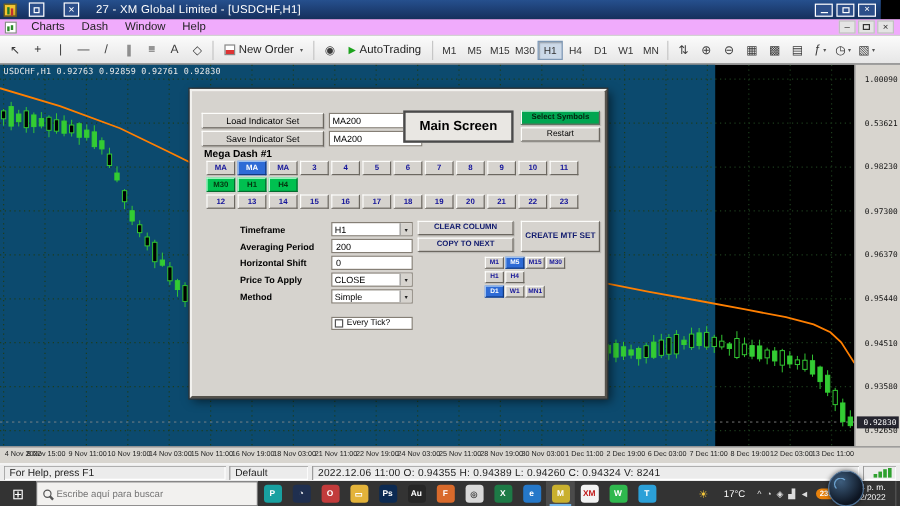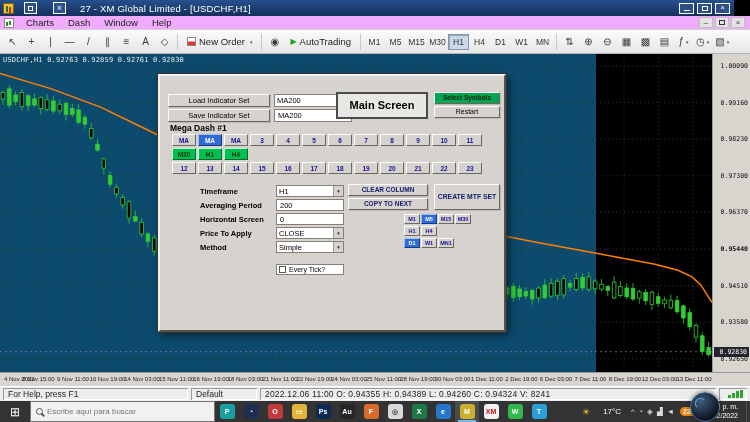--- a/index.html
+++ b/index.html
@@ -480,25 +480,25 @@
         <rect x="700.5" y="281.8" width="3.6" height="15.6" fill="#33cc33" stroke="#33cc33" stroke-width="0.8"></rect>
         <line x1="708.6" y1="287.9" x2="708.6" y2="302.6" stroke="#33cc33" stroke-width="0.8"></line>
         <rect x="706.8" y="293.5" width="3.6" height="7.2" fill="#33cc33" stroke="#33cc33" stroke-width="0.8"></rect>
         <polyline fill="none" stroke="#ff7f00" stroke-width="1.5" points="0,19.5 50,34.4 100,52.9 140,72.2 180,91.9 220,108.8 260,122.2 300,134.0 340,145.0 380,154.9 420,163.9 460,172.6 500,181.2 540,189.1 580,196.2 620,203.7 655,210.3 678,216.3 692,222.9 701,231.2 707,240.7 712,248.5"></polyline>
       </svg>
     <div class="quote">USDCHF,H1  0.92763 0.92859 0.92761 0.92830</div>
   </div>
   <div class="price-axis" id="price-axis">
     <div class="price-badge" id="price-badge" style="top: 292.717px;">0.92830</div>
   <div class="plabel" style="top: 8px;">1.00090</div>
-      <div class="plabel" style="top: 44.6px;">0.99160</div>
+      <div class="plabel" style="top: 44.6px;">0.53621</div>
       <div class="plabel" style="top: 81.2px;">0.98230</div>
       <div class="plabel" style="top: 117.8px;">0.97300</div>
       <div class="plabel" style="top: 154.4px;">0.96370</div>
-      <div class="plabel" style="top: 191px; font-weight: bold;">0.95440</div>
+      <div class="plabel" style="top: 191px;">0.95440</div>
       <div class="plabel" style="top: 227.6px;">0.94510</div>
       <div class="plabel" style="top: 264.2px;">0.93580</div>
       <div class="plabel" style="top: 300.8px;">0.92650</div>
     </div>
   <div class="time-axis" id="time-axis">
       <div class="tlabel" style="left: 4px; transform: none;">4 Nov 2022</div>
       <div class="tlabel" style="left: 38.5px;">8 Nov 15:00</div>
       <div class="tlabel" style="left: 73px;">9 Nov 11:00</div>
       <div class="tlabel" style="left: 107.5px;">10 Nov 19:00</div>
       <div class="tlabel" style="left: 142px;">14 Nov 03:00</div>
@@ -573,21 +573,21 @@
             <div class="combo">
               <div class="val">H1</div>
               <div class="ccaret"></div>
             </div>
           </div>
           <div class="frow">
             <div class="flabel">Averaging Period</div>
             <div class="tinput">200</div>
           </div>
           <div class="frow">
-            <div class="flabel">Horizontal Screen</div>
+            <div class="flabel">Horizontal Shift</div>
             <div class="tinput">0</div>
           </div>
           <div class="frow">
             <div class="flabel">Price To Apply</div>
             <div class="combo">
               <div class="val">CLOSE</div>
               <div class="ccaret"></div>
             </div>
           </div>
           <div class="frow">

